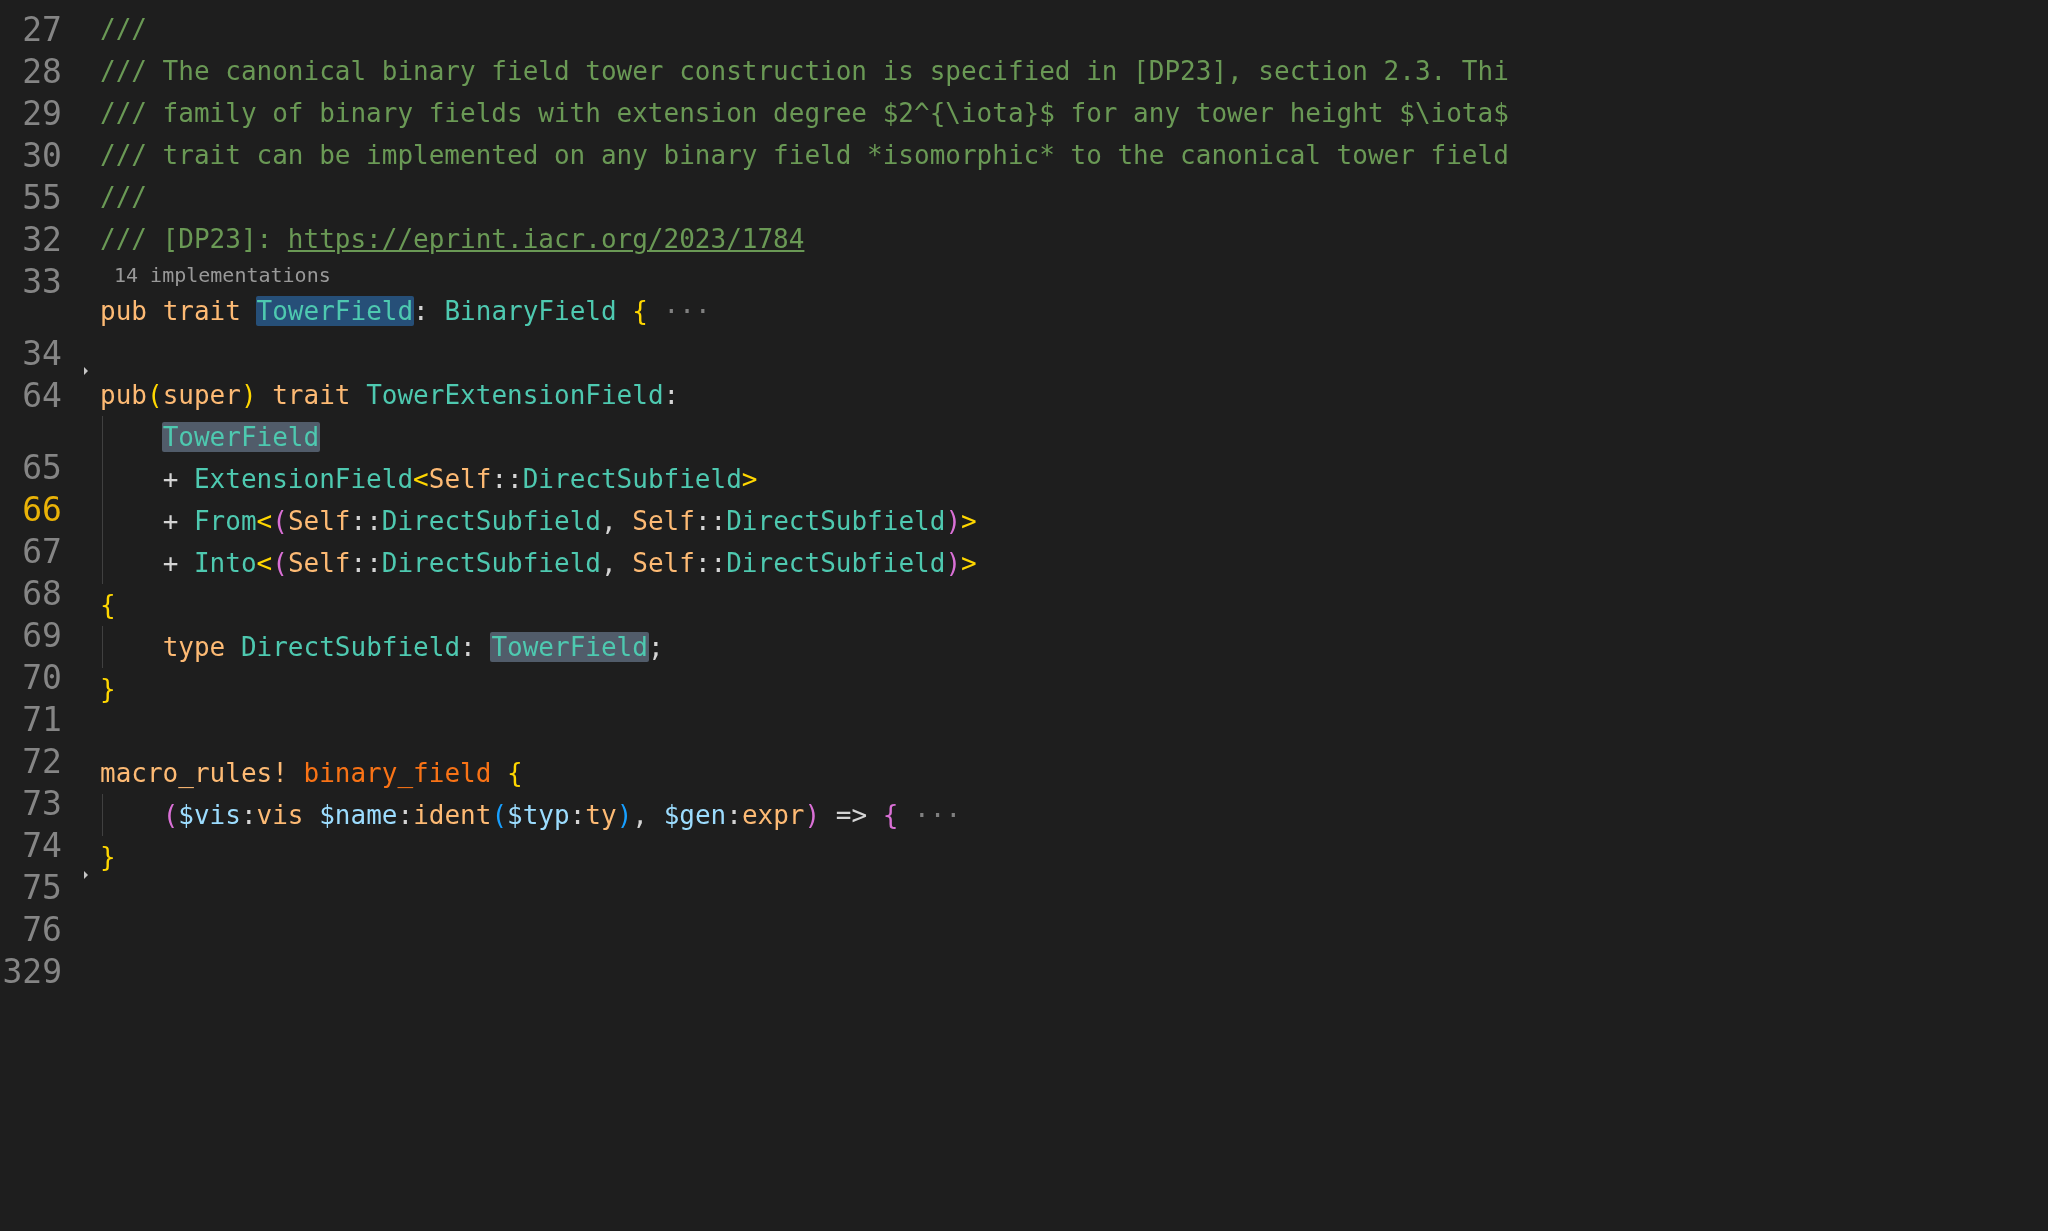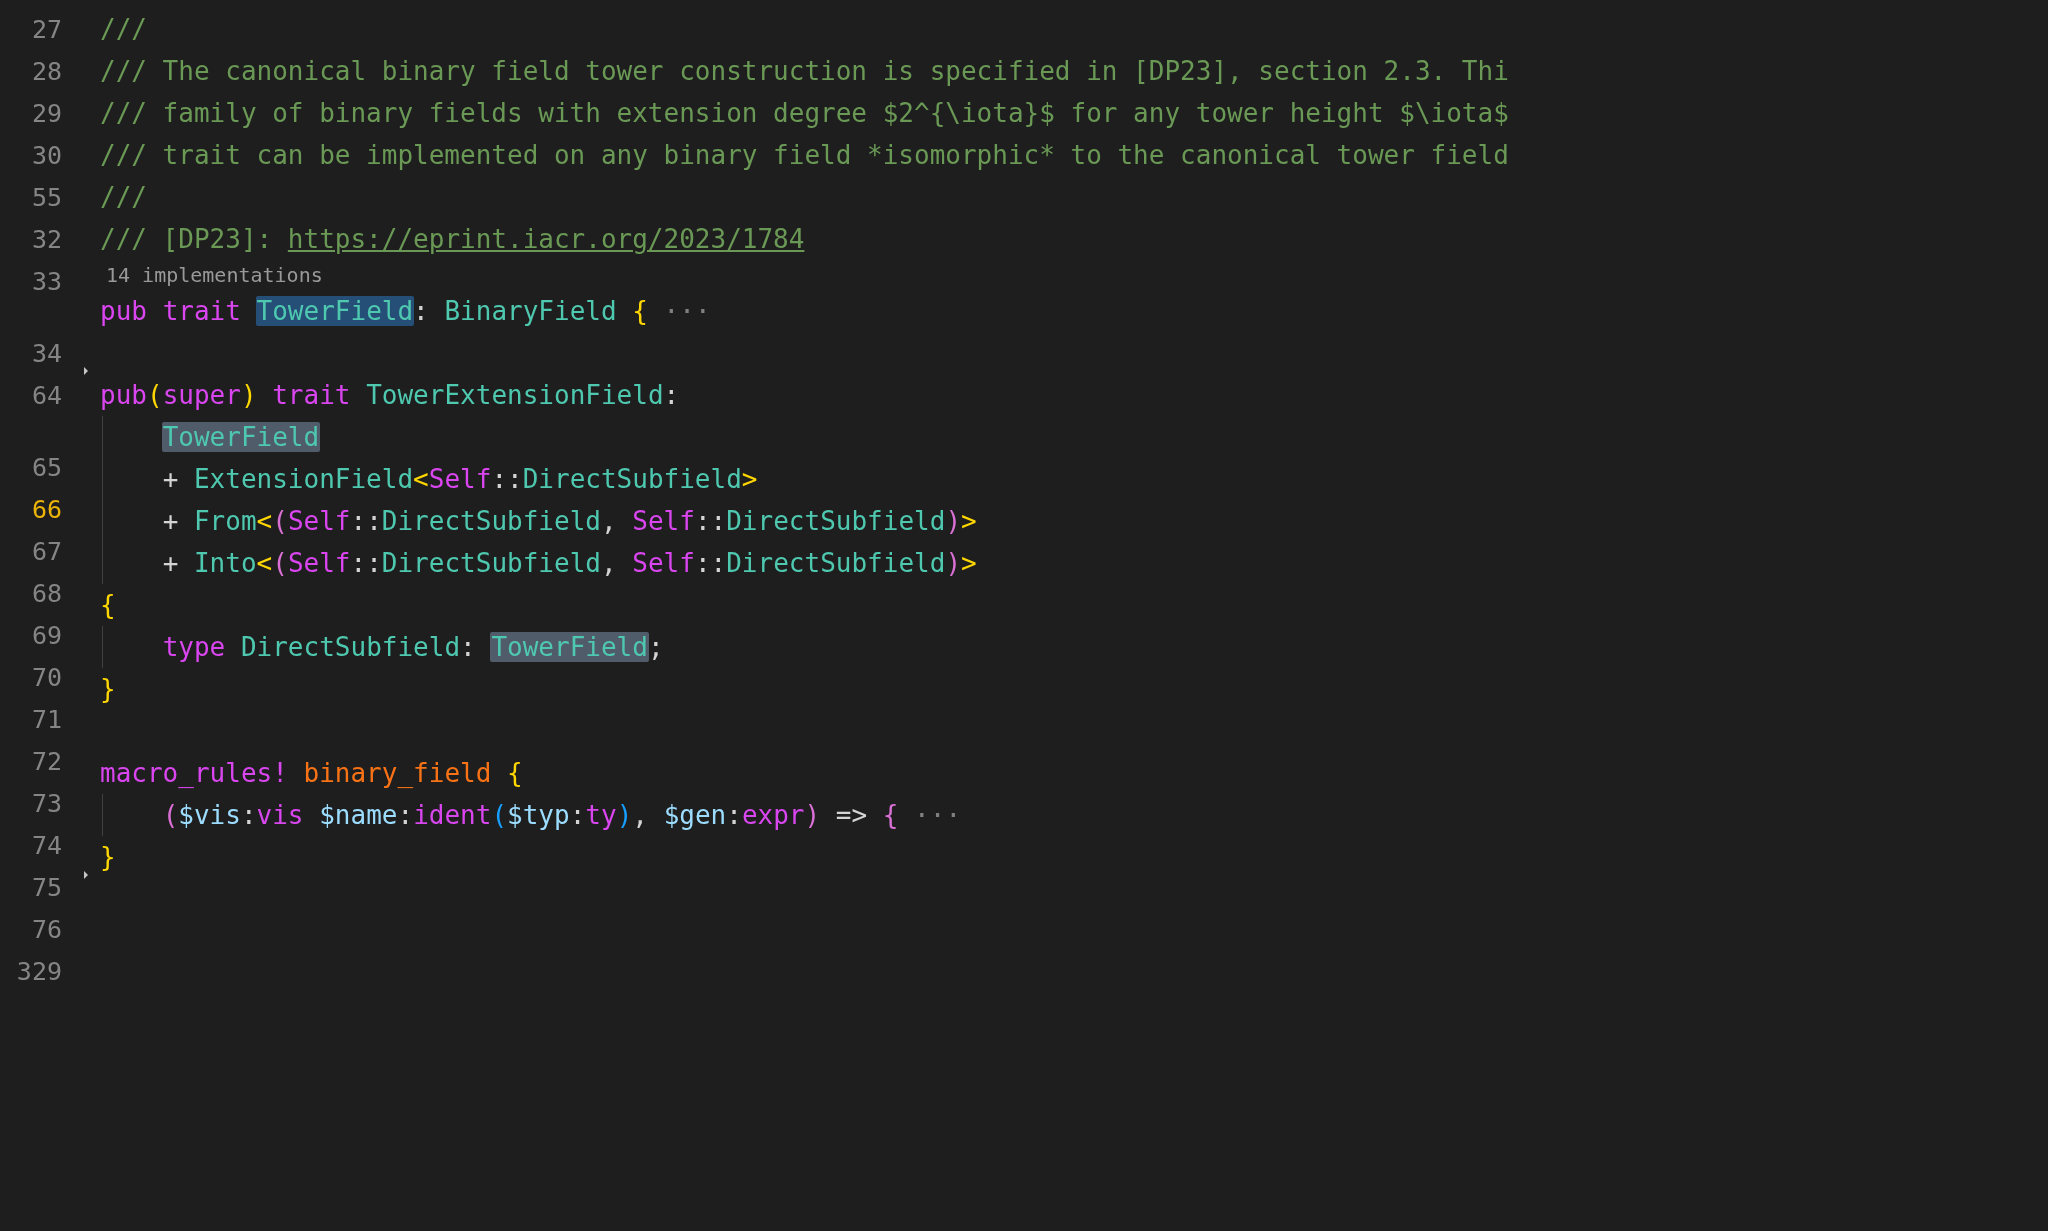--- a/index.html
+++ b/index.html
@@ -37,28 +37,29 @@
   .row {
     height: 42px;
     display: flex;
     align-items: center;
     position: relative;
     white-space: pre;
   }
   .gutter .row {
     justify-content: flex-end;
     color: #858585;
-    font-size: 25px;
+    font-size: 33px;
   }
   .gutter .row.active { color: #eab308; }
   .codelens-row {
     height: 30px;
     display: flex;
     align-items: center;
     white-space: pre;
+    margin-left: 8px;
   }
   .codelens {
     color: #999999;
     font-size: 20px;
     padding-left: 6px;
   }
   .fold {
     position: absolute;
     left: -22px;
     top: 50%;
@@ -85,21 +86,21 @@
   }
   .occ {
     background: #515c6a;
     border-radius: 2px;
     padding: 0 1px;
     margin: 0 -1px;
   }
   .link { text-decoration: underline; }
   
   .c   { color: #6A9955; }  
-  .kw  { color: #d946ef; text-align: right; }  
+  .kw  { color: #fdba74; text-align: right; }  
   .ty  { color: #4ec9b0; }  
   .fn  { color: #f97316; }  
   .va  { color: #9cdcfe; }  
   .pu  { color: #d4d4d4; }  
   .br1 { color: #ffd700; }  
   .br2 { color: #da70d6; }  
   .br3 { color: #179fff; }  
   .dim { color: #808080; }
   .guide {
     position: absolute;

